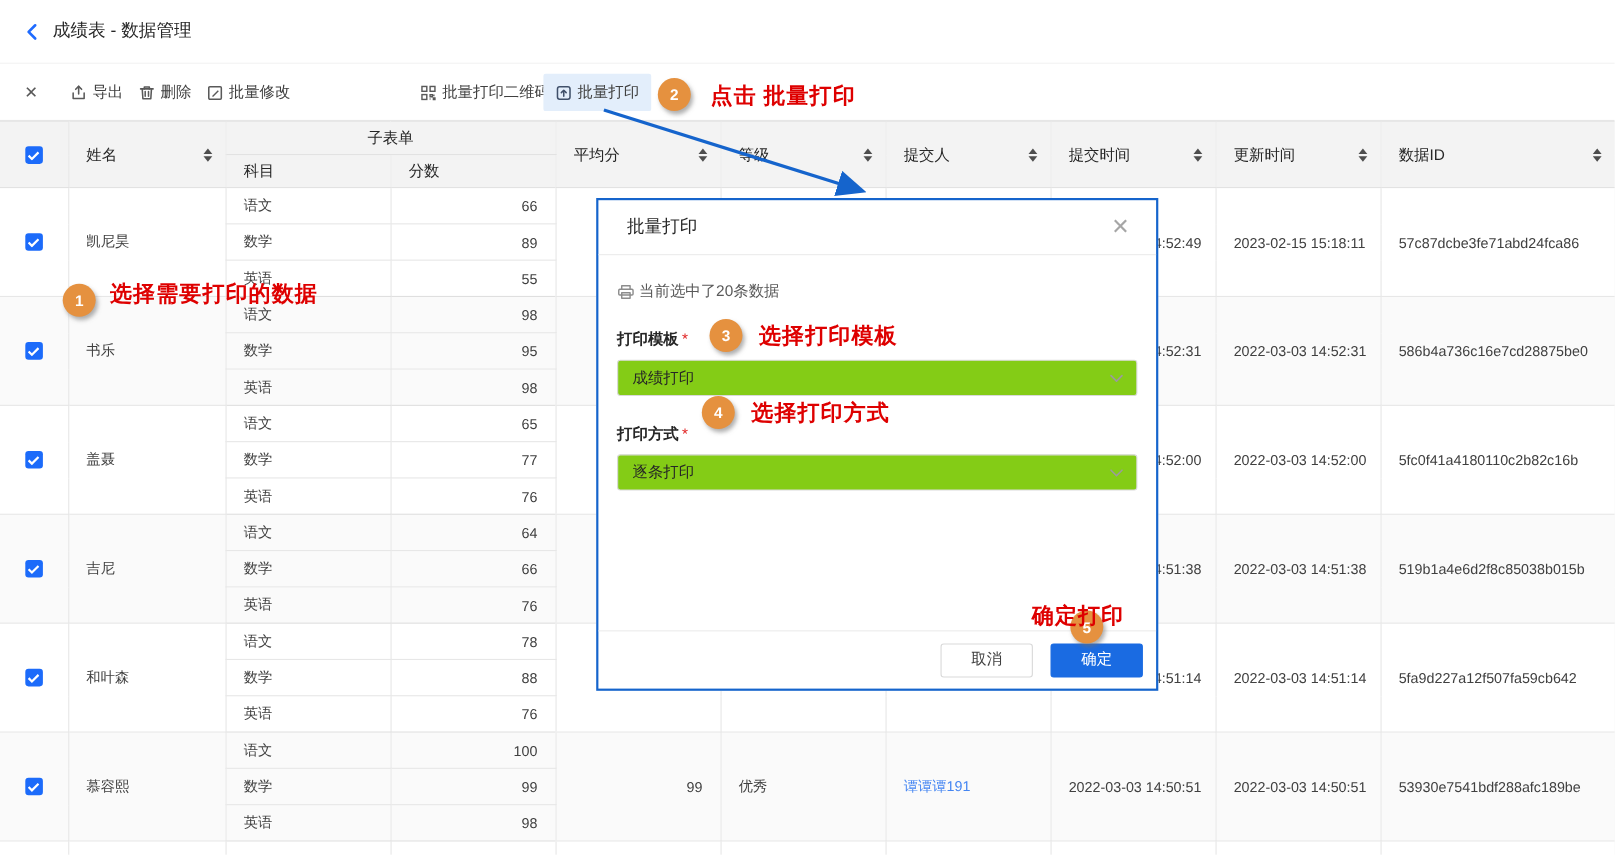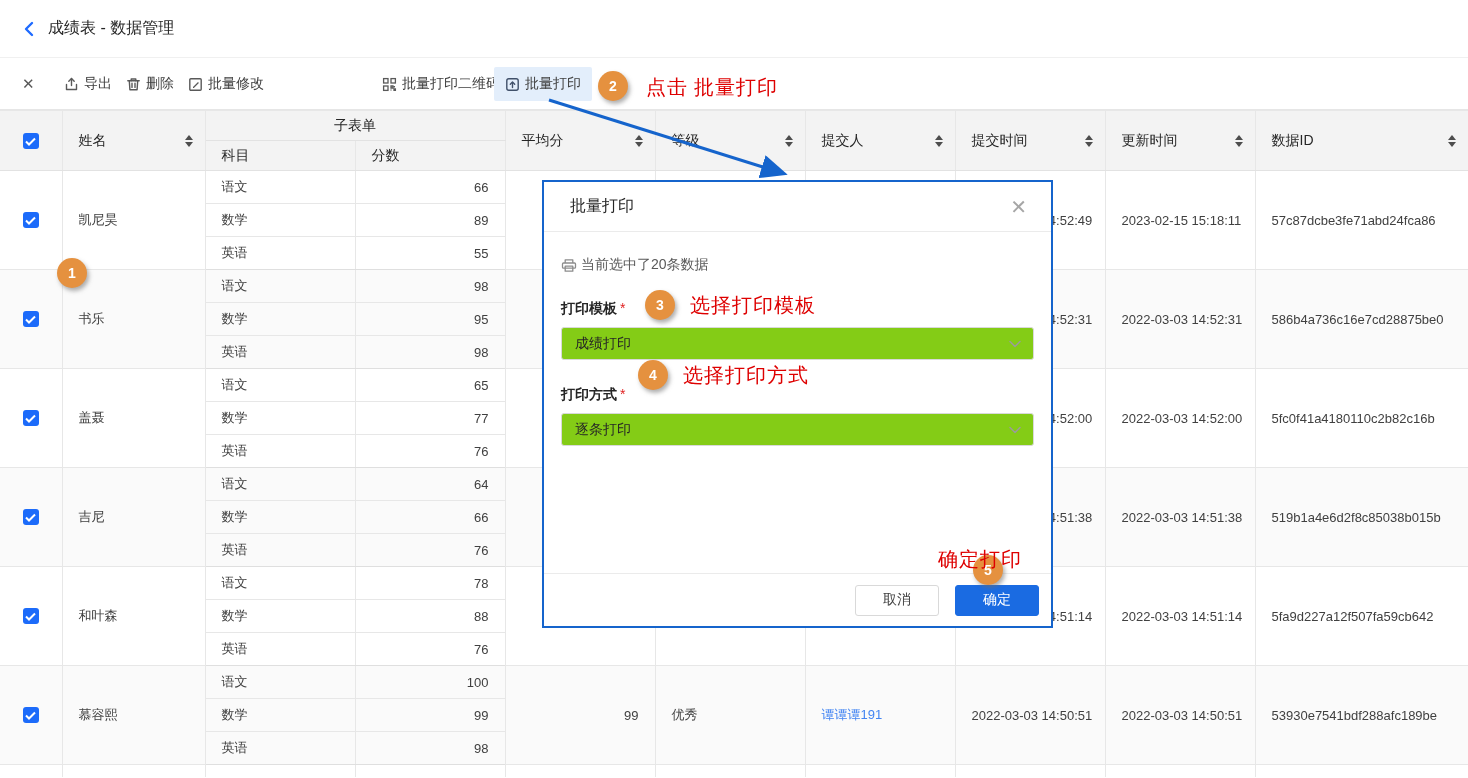--- a/index.html
+++ b/index.html
@@ -59,21 +59,21 @@
   .req { color:#e02020; margin-left:3px; font-weight:400; }
   .select { margin-top:9px; height:33px; border:1px solid #d9d9d9; border-radius:3px; display:flex; align-items:center; justify-content:space-between; padding:0 12px 0 13px; font-size:14px; color:#262626; cursor:pointer; background:#84cc16; }
   .modal-foot { flex:0 0 53px; border-top:1px solid #ebebeb; display:flex; align-items:center; justify-content:flex-end; gap:16px; padding-right:12px; }
   .btn { height:31px; min-width:84px; padding:0 18px; border-radius:3px; font-size:14px; display:flex; align-items:center; justify-content:center; cursor:pointer; }
   .btn-cancel { background:#fff; border:1px solid #d9d9d9; color:#404040; }
   .btn-confirm { background:#1a6be2; border:1px solid #1a6be2; color:#fff; }
 
   
   .overlay { position:absolute; left:0; top:0; width:1468px; height:778px; pointer-events:none; z-index:30; }
   .step-circle { position:absolute; width:30px; height:30px; border-radius:50%; background:#e5913f; color:#fff; font-size:14px; font-weight:700; display:flex; align-items:center; justify-content:center; box-shadow:2px 3px 4px rgba(110,110,110,.55); }
-  .red-note { position:absolute; color:#de0000; font-weight:400; font-size:20px; font-family:"Liberation Serif","DejaVu Serif",serif; letter-spacing:1px; white-space:nowrap; }
+  .red-note { position:absolute; color:#de0000; font-weight:700; font-size:20px; font-family:"Liberation Serif","DejaVu Serif",serif; letter-spacing:1px; white-space:nowrap; }
   .arrow-svg { position:absolute; left:0; top:0; z-index:25; pointer-events:none; }
 </style>
 </head>
 <body>
 
 <div id="app">
 
   <div class="titlebar">
     <span class="back-btn">
       <svg width="14" height="16" viewBox="0 0 14 16">
@@ -448,20 +448,21 @@
     <defs>
       <marker id="ah" markerWidth="9" markerHeight="8" refX="7" refY="4" orient="auto">
         <polygon points="0,0 9,4 0,8" fill="#1564cc"></polygon>
       </marker>
     </defs>
     <line x1="549" y1="100" x2="782" y2="173" stroke="#1564cc" stroke-width="3" marker-end="url(#ah)"></line>
   </svg>
 
   <div class="overlay">
     <div class="step-circle" style="left:57px;top:258px;">1</div>
+    <div class="red-note" style="left:100px;top:254px;">选择需要打印的数据</div>
 
     <div class="step-circle" style="left:598px;top:71px;">2</div>
     <div class="red-note" style="left:646px;top:74px;">点击 批量打印</div>
 
     <div class="step-circle" style="left:645px;top:290px;">3</div>
     <div class="red-note" style="left:690px;top:292px;">选择打印模板</div>
 
     <div class="step-circle" style="left:638px;top:360px;">4</div>
     <div class="red-note" style="left:683px;top:362px;">选择打印方式</div>
 

